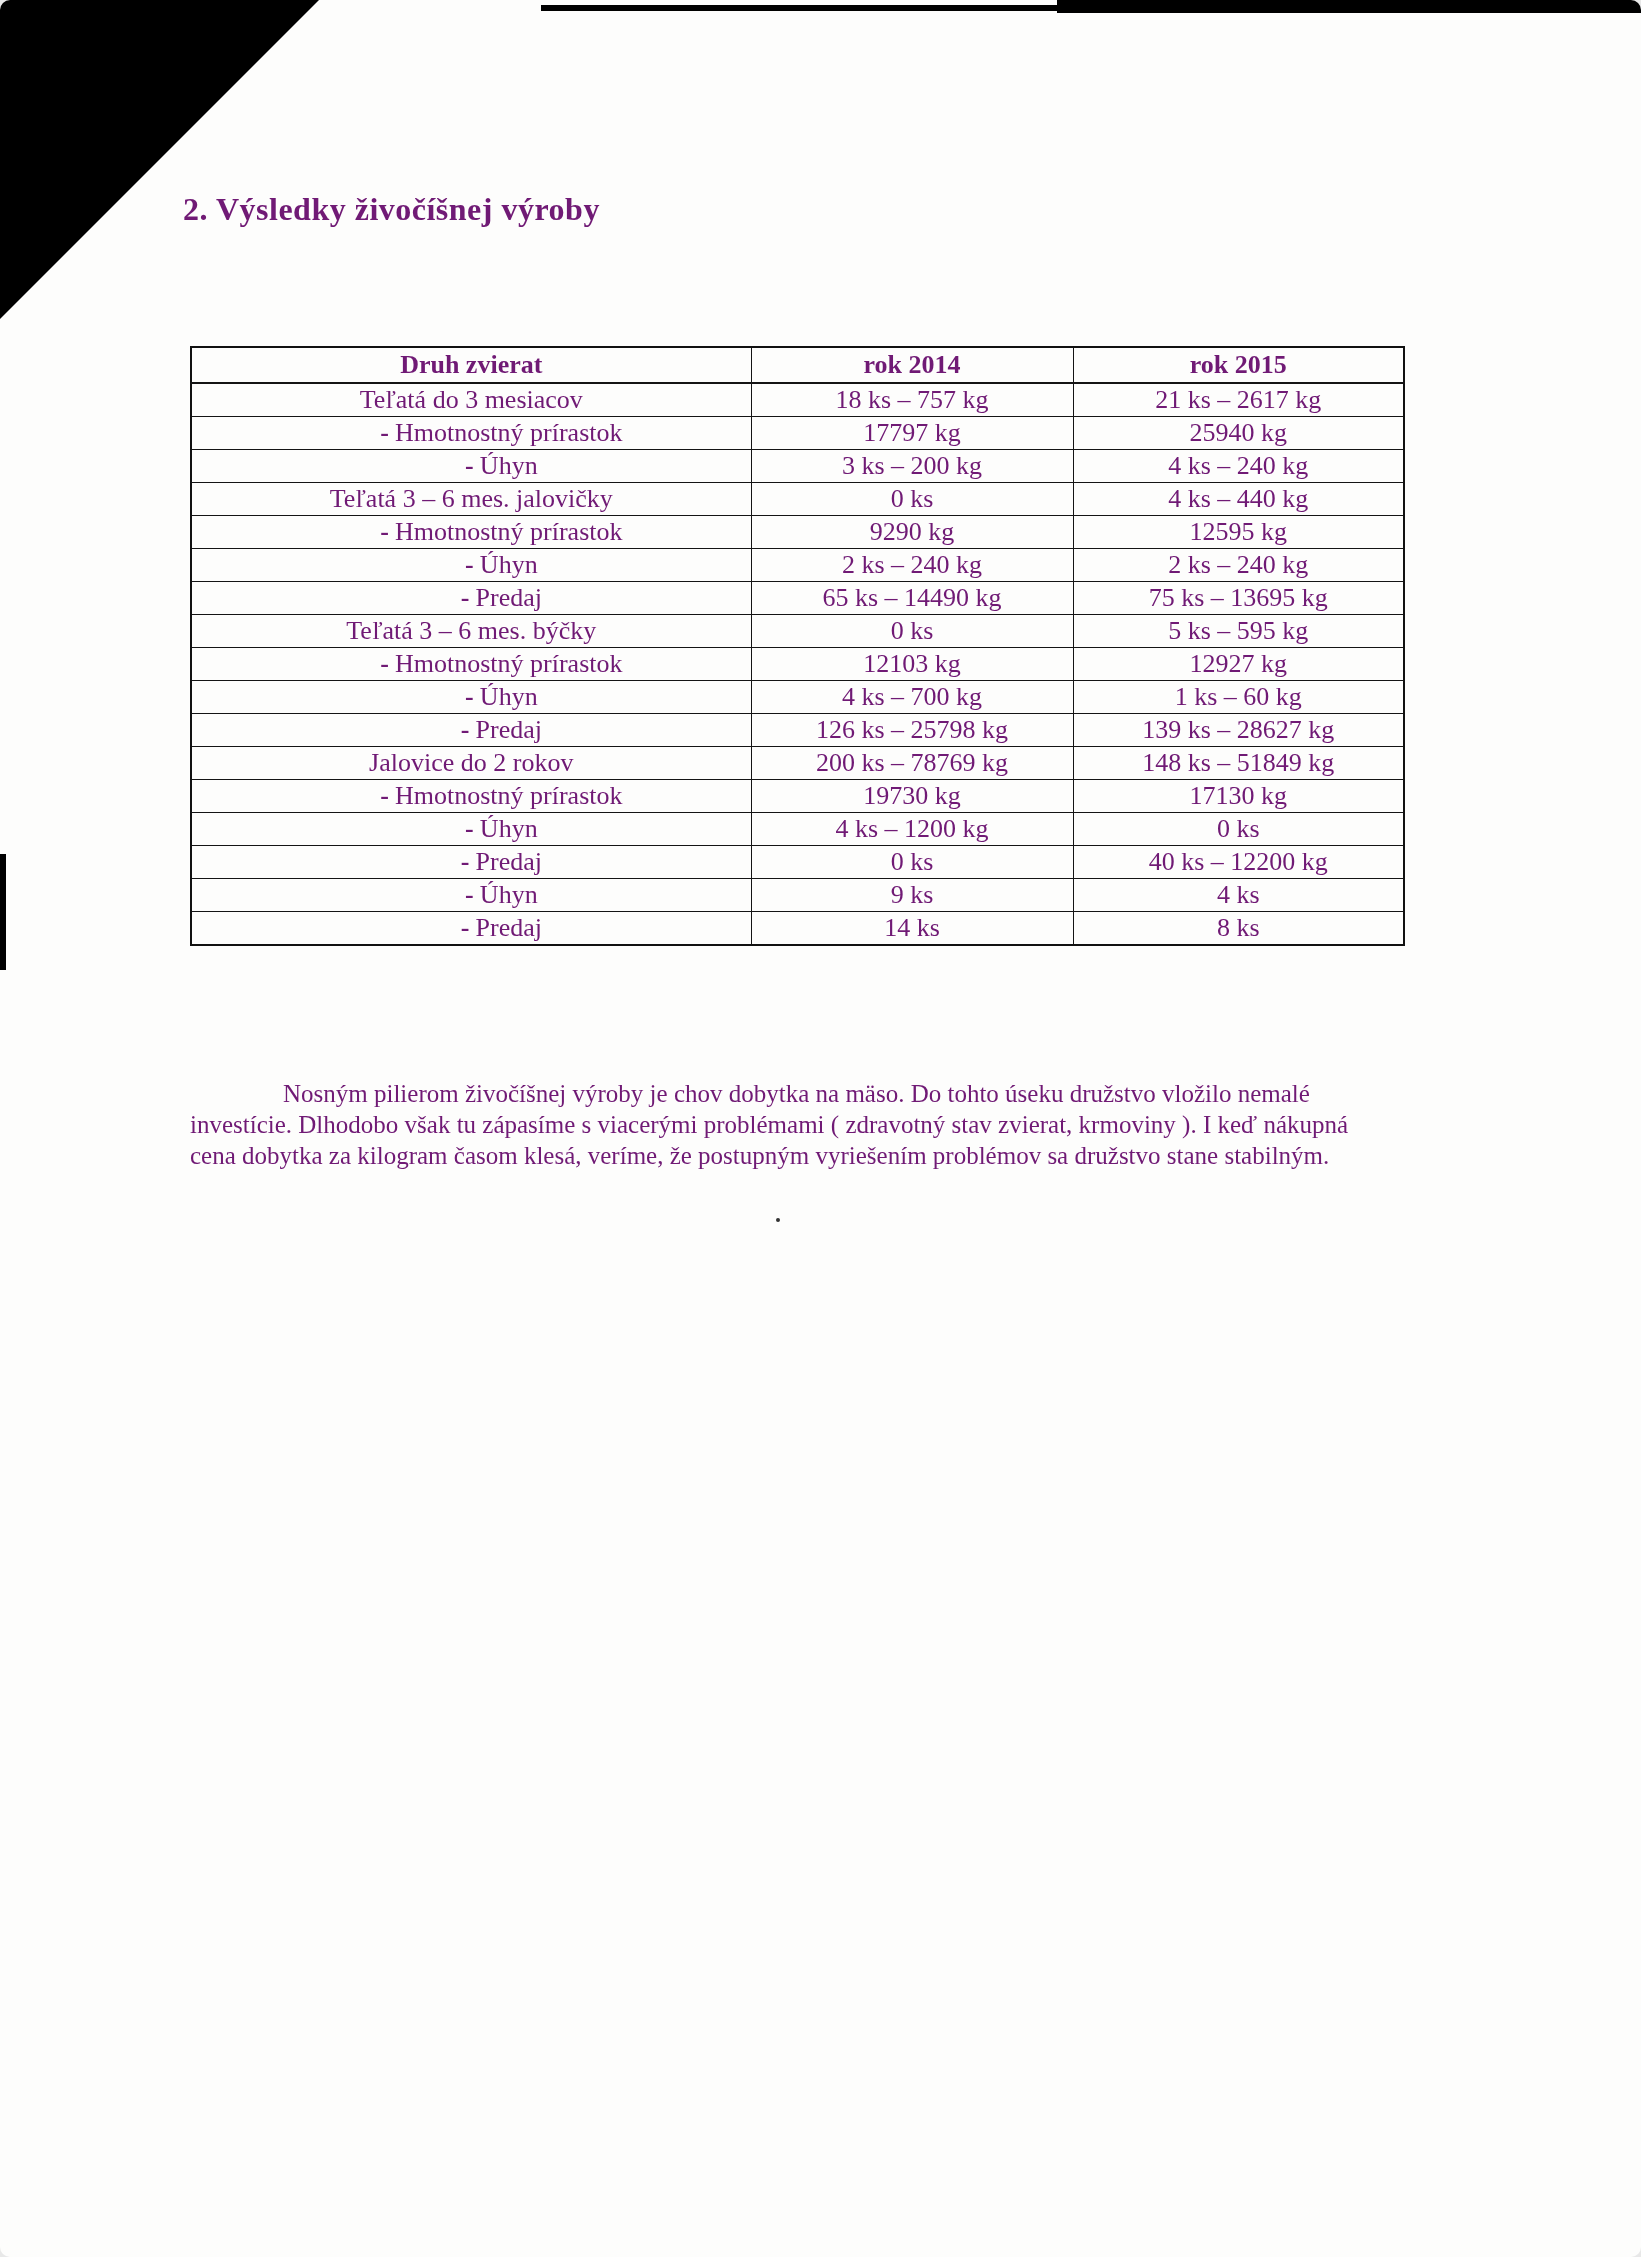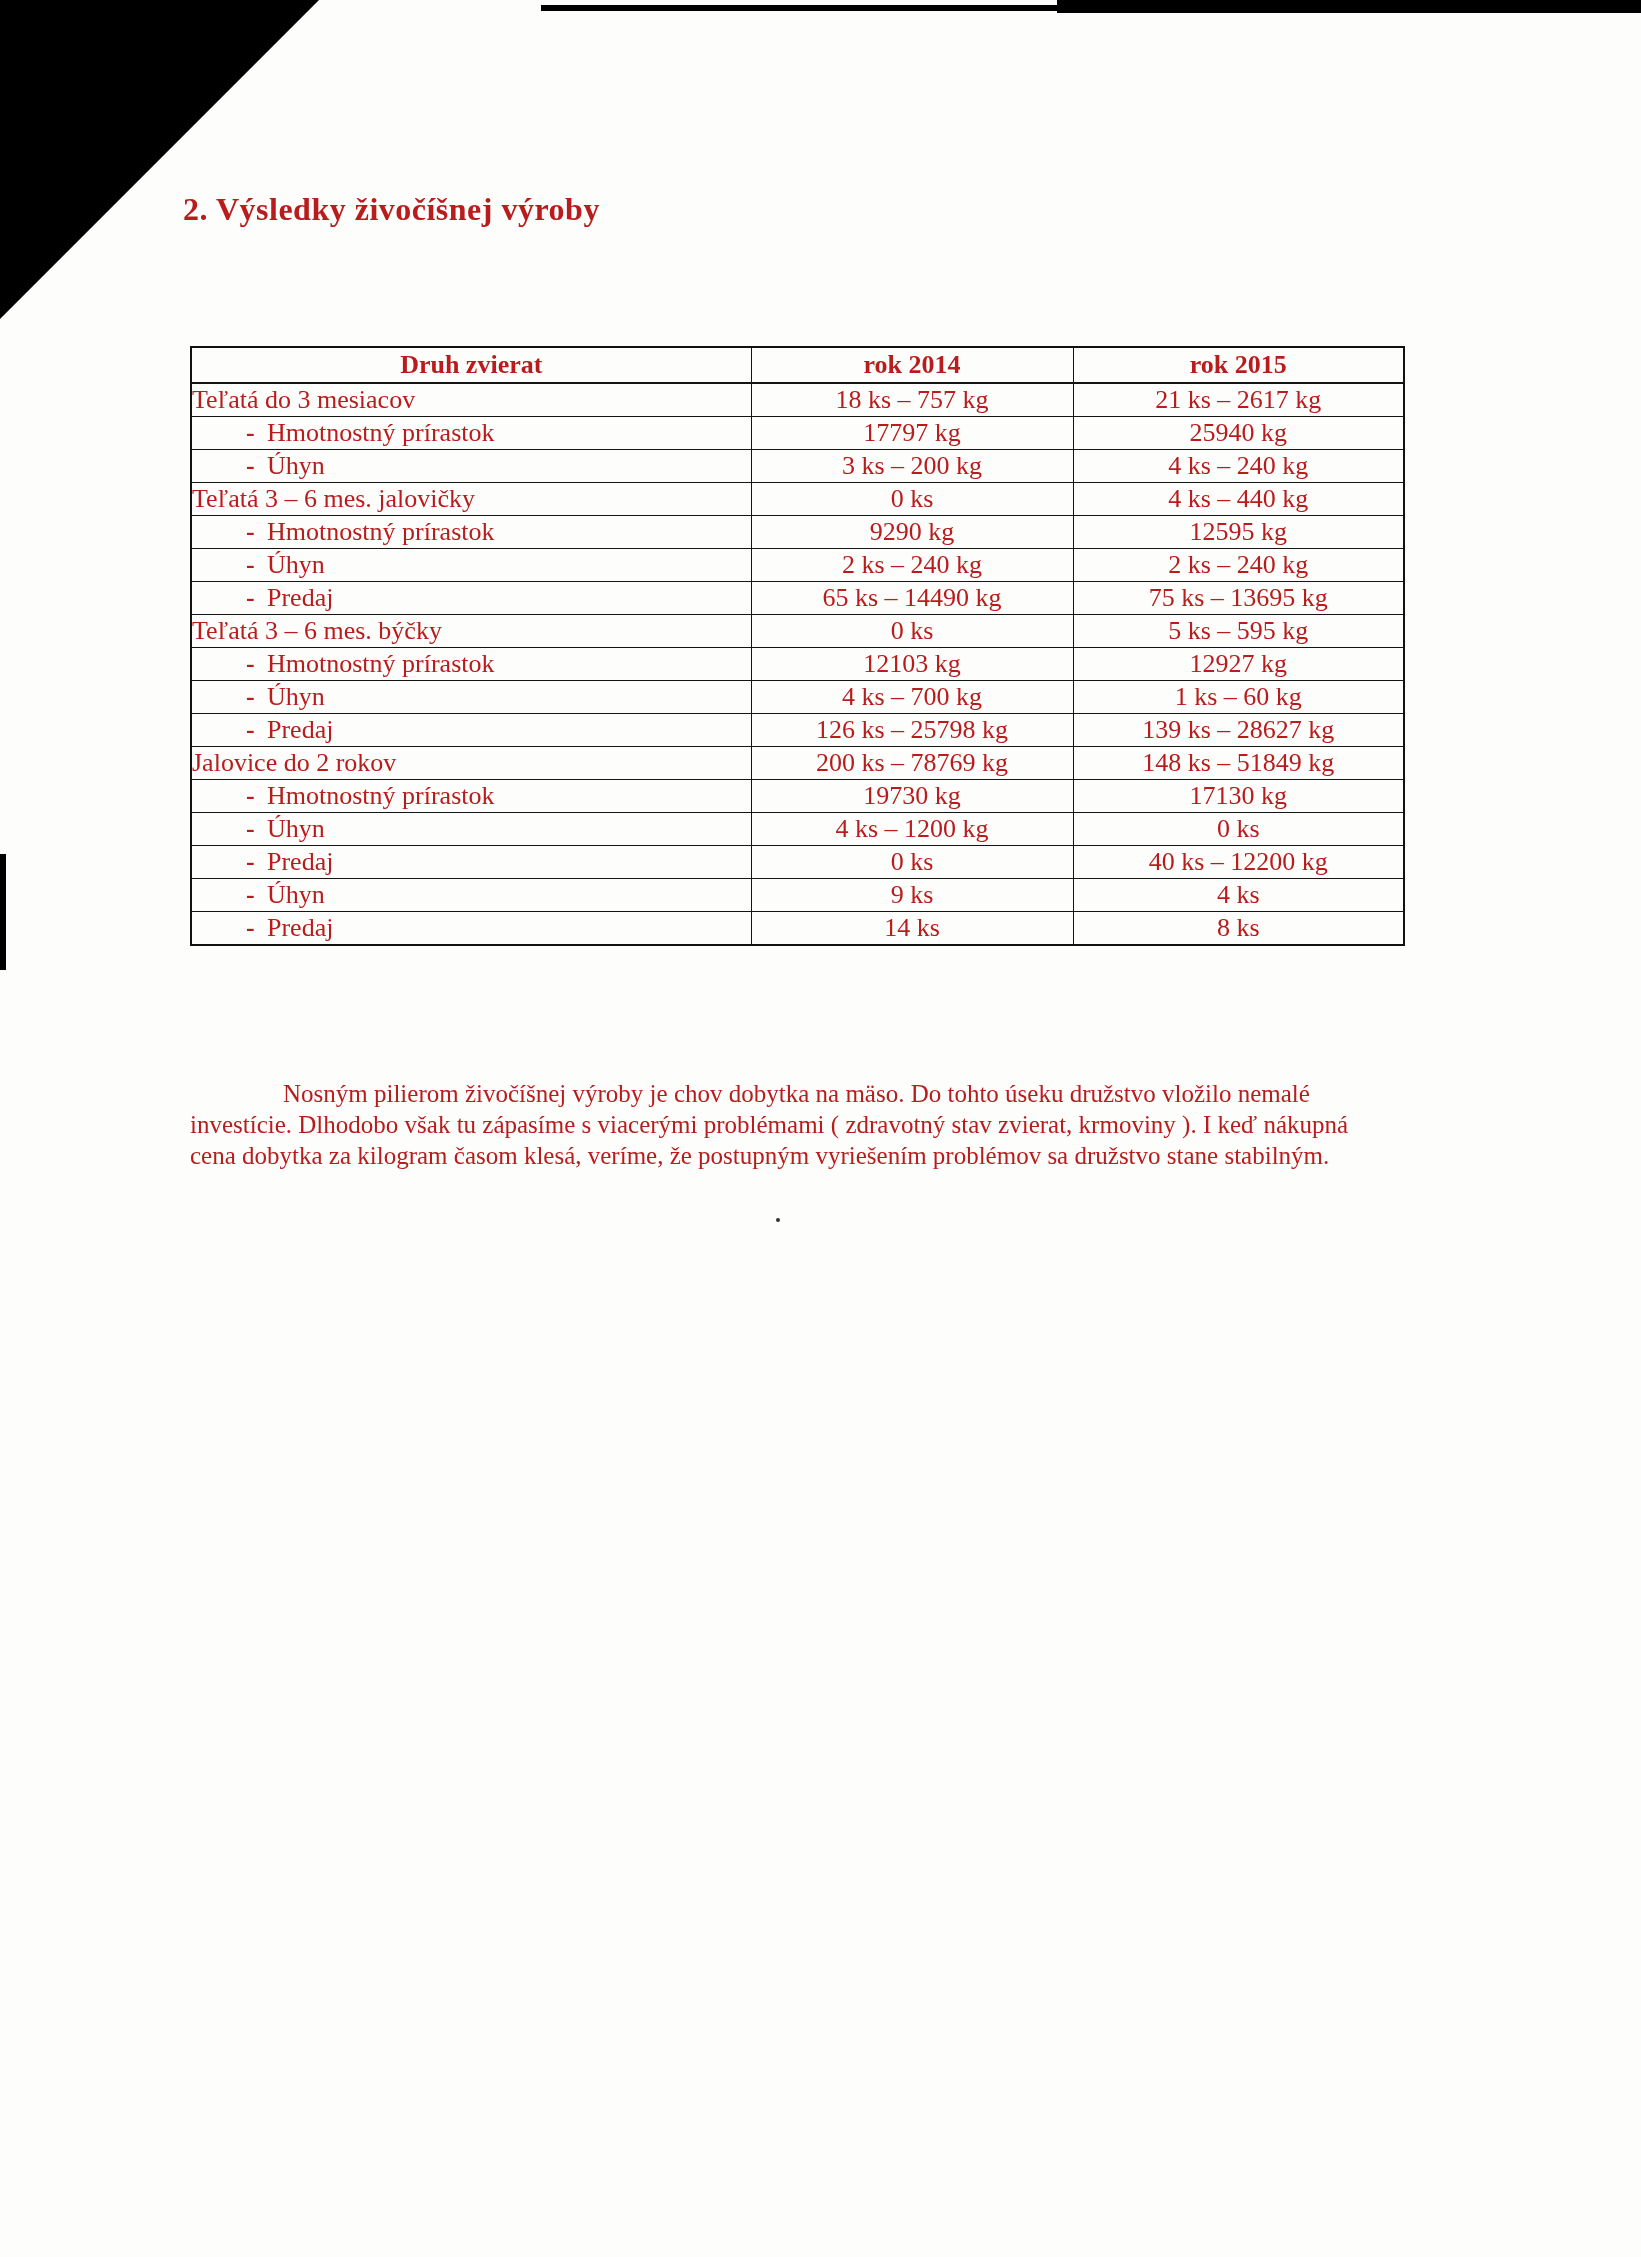--- a/index.html
+++ b/index.html
@@ -3,21 +3,22 @@
 <meta charset="utf-8">
 <style>
   html,body{margin:0;padding:0;background:#e8e8e8;}
   .page{
     position:relative;
     width:1641px;height:2257px;
     margin:0 auto;
     background:#fdfdfc;
     overflow:hidden;
     font-family:"Liberation Serif","DejaVu Serif",serif;
-    color:#b91c1c;
+    color:#701a75;
+    border-radius:10px;
   }
   
   .corner-wedge{
     position:absolute;left:0;top:0;width:319px;height:319px;
     background:#000;
     clip-path:polygon(0 0,100% 0,0 100%);
   }
   .topline-thin{
     position:absolute;left:541px;top:4.8px;width:521px;height:5.8px;background:#000;
   }
@@ -55,21 +56,21 @@
     padding:0;
     height:32px;
     overflow:hidden;
     white-space:nowrap;
   }
   table.animals th{
     height:34px;font-weight:bold;text-align:center;
     border-bottom-width:2.9px;
   }
   table.animals{border:2.9px solid #111;}
-  td.c1{text-align:left;padding-left:11.6px;}
+  td.c1{text-align:center;padding-left:11.6px;}
   td.c2,td.c3{text-align:center;}
   tr.sub td.c1{padding-left:0;}
   tr.sub .dash{
     display:inline-block;margin-left:54px;width:21px;font-weight:bold;
   }
   tr.sub .lbl{}
   
   .body-paragraph{
     position:absolute;left:190px;top:1078px;
     width:1190px;

